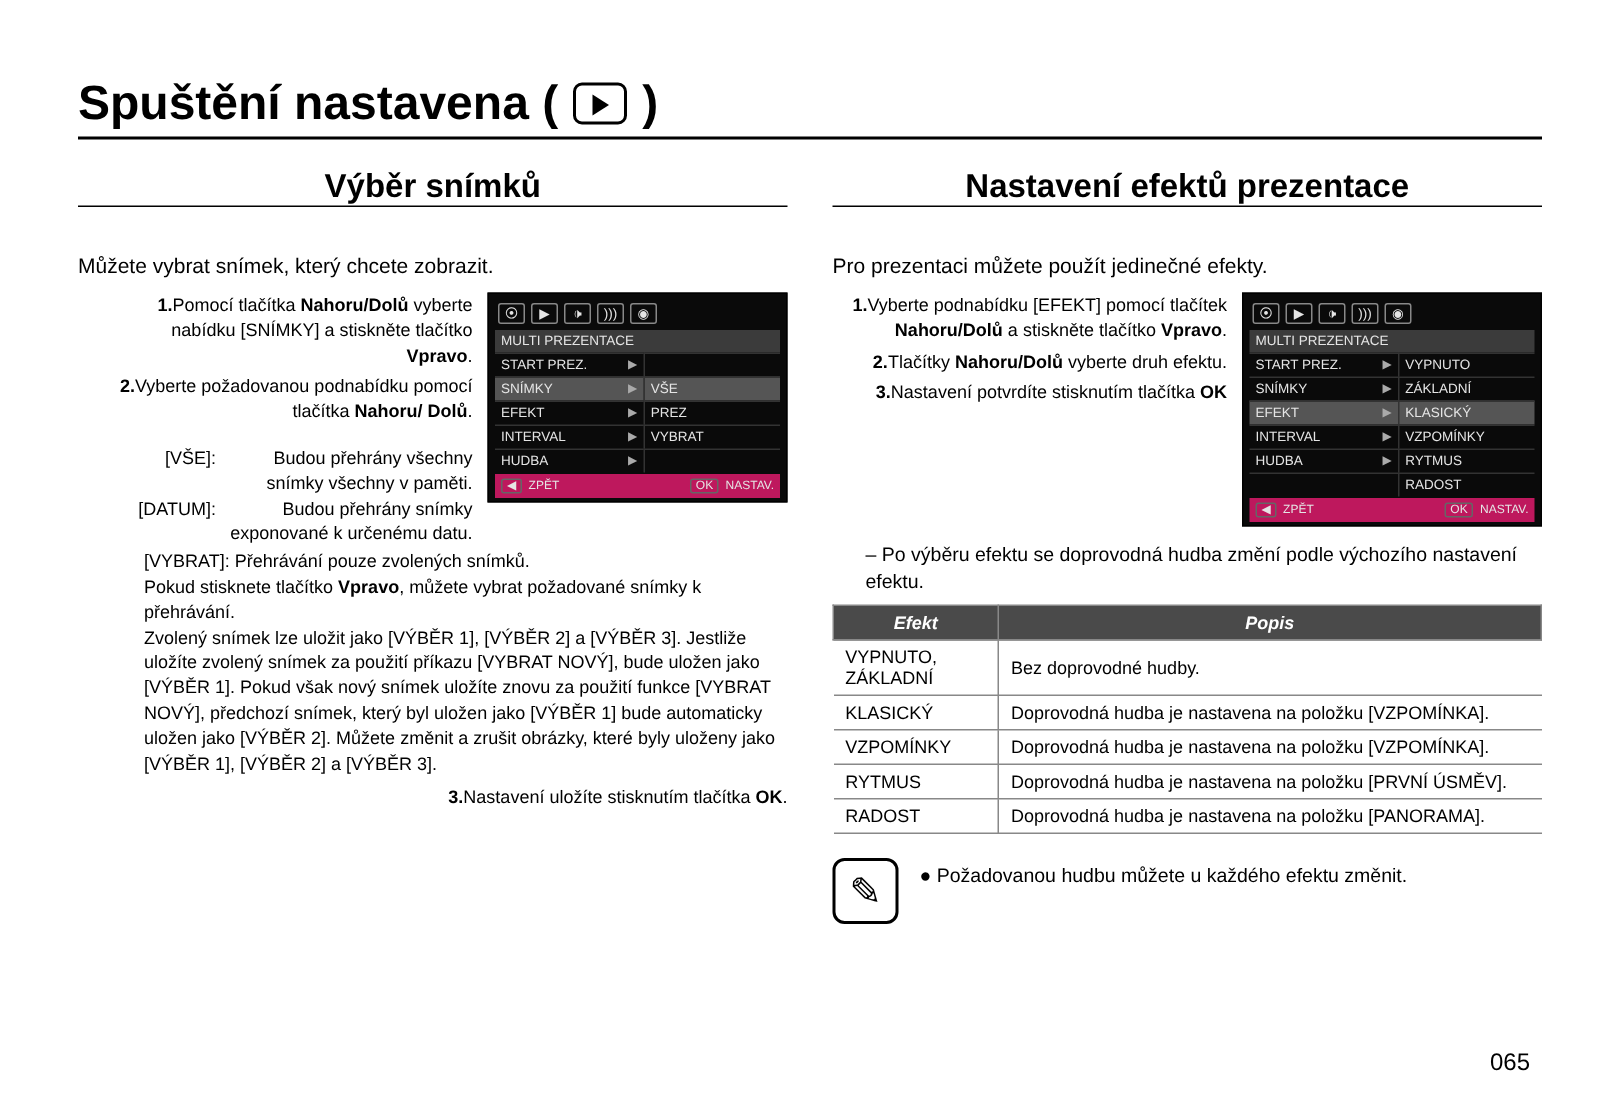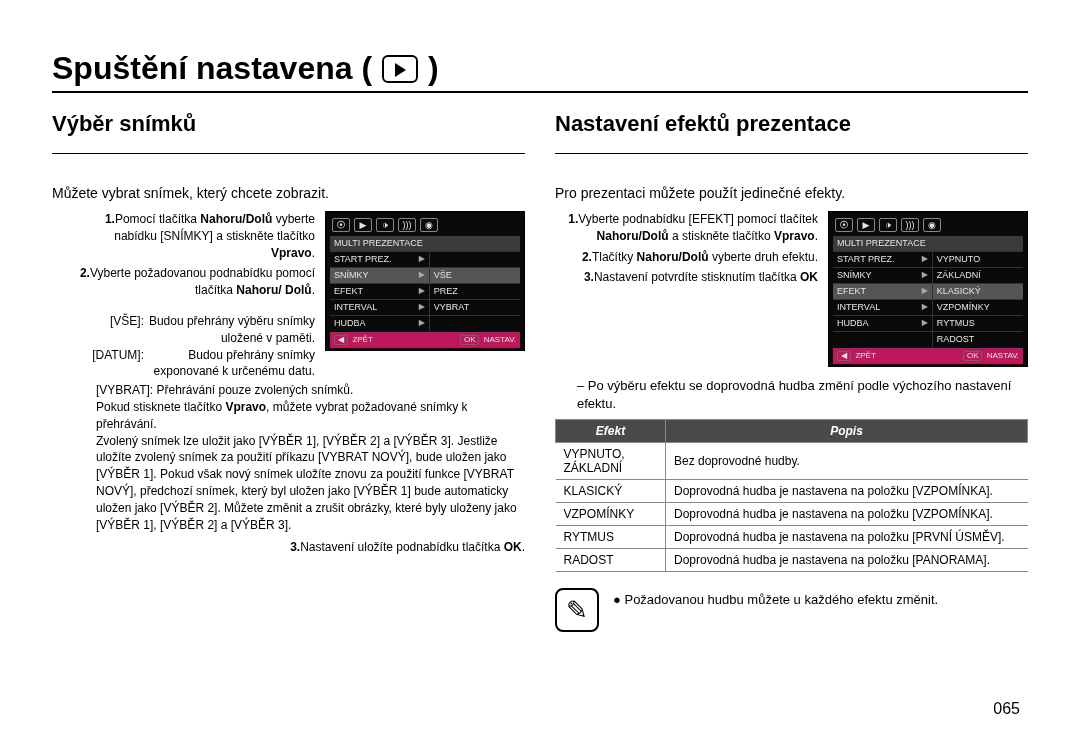--- a/index.html
+++ b/index.html
@@ -38,21 +38,22 @@
     border-left: 11px solid #000;
     border-top: 7px solid transparent;
     border-bottom: 7px solid transparent;
   }
   hr.thick { border: none; border-top: 2px solid #000; margin-bottom: 18px; }
   .columns { display: flex; gap: 30px; }
   .col { flex: 1; }
   .sec-title {
     font-size: 22px;
     font-weight: bold;
-    margin-bottom: 16px;
+    margin-bottom: 0;
+    text-align: center;
   }
   hr.thin { border: none; border-top: 1.5px solid #000; margin-bottom: 8px; }
   .intro { font-size: 14px; margin-bottom: 10px; margin-top: 31px; }
   .steps-row { display: flex; gap: 10px; }
   .steps { font-size: 12px; line-height: 1.4; flex: 1; text-align: right; }
   .steps ol { list-style: none; padding-left: 22px; }
   .steps ol li { margin-bottom: 4px; }
   .steps .num { font-weight: bold; display:inline-block; width:18px; margin-left:-18px;}
   .sub-defs { padding-left: 22px; font-size:12px; margin-top:14px;}
   .sub-defs .row { display: flex; }
@@ -147,21 +148,21 @@
           <li>
             <span class="num">1.</span><span>Pomocí tlačítka </span><b>Nahoru/Dolů</b><span> vyberte nabídku [SNÍMKY] a stiskněte tlačítko </span><b>Vpravo</b><span>.</span>
           </li>
           <li>
             <span class="num">2.</span><span>Vyberte požadovanou podnabídku pomocí tlačítka </span><b>Nahoru/ Dolů</b><span>.</span>
           </li>
         </ol>
         <div class="sub-defs">
           <div class="row">
               <div class="k">[VŠE]:</div>
-              <div class="v">Budou přehrány výběru snímky uložené v paměti.</div>
+              <div class="v">Budou přehrány všechny snímky všechny v paměti.</div>
             </div>
           <div class="row">
               <div class="k">[DATUM]:</div>
               <div class="v">Budou přehrány snímky exponované k určenému datu.</div>
             </div>
         </div>
       </div>
 
       <div class="cam">
         <div class="cam-icons">
@@ -219,21 +220,21 @@
     <div class="vybrat-block">
       <span class="k">[VYBRAT]:</span>
       <span>Přehrávání pouze zvolených snímků.</span><br>
       <span>Pokud stisknete tlačítko </span><b>Vpravo</b><span>, můžete vybrat požadované snímky k přehrávání.</span><br>
       <span>Zvolený snímek lze uložit jako [VÝBĚR 1], [VÝBĚR 2] a [VÝBĚR 3]. Jestliže uložíte zvolený snímek za použití příkazu [VYBRAT NOVÝ], bude uložen jako [VÝBĚR 1]. Pokud však nový snímek uložíte znovu za použití funkce [VYBRAT NOVÝ], předchozí snímek, který byl uložen jako [VÝBĚR 1] bude automaticky uložen jako [VÝBĚR 2]. Můžete změnit a zrušit obrázky, které byly uloženy jako [VÝBĚR 1], [VÝBĚR 2] a [VÝBĚR 3].</span>
     </div>
 
     <div class="steps" style="margin-top:6px;">
       <ol>
         <li>
-          <span class="num">3.</span><span>Nastavení uložíte podnabídku tlačítka </span><b>OK</b><span>.</span>
+          <span class="num">3.</span><span>Nastavení uložíte stisknutím tlačítka </span><b>OK</b><span>.</span>
         </li>
       </ol>
     </div>
   </div>
 
   <div class="col">
     <div class="sec-title">Nastavení efektů prezentace</div>
     <hr class="thin">
     <div class="intro">Pro prezentaci můžete použít jedinečné efekty.</div>
 

